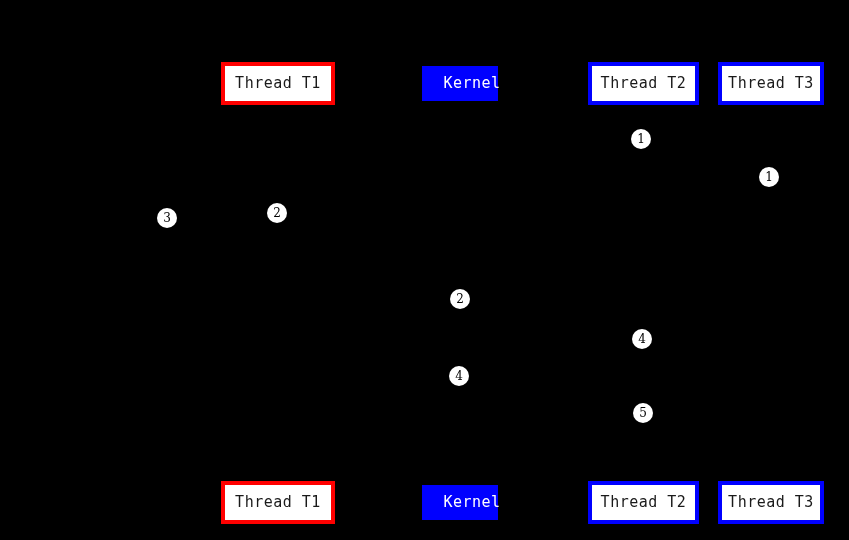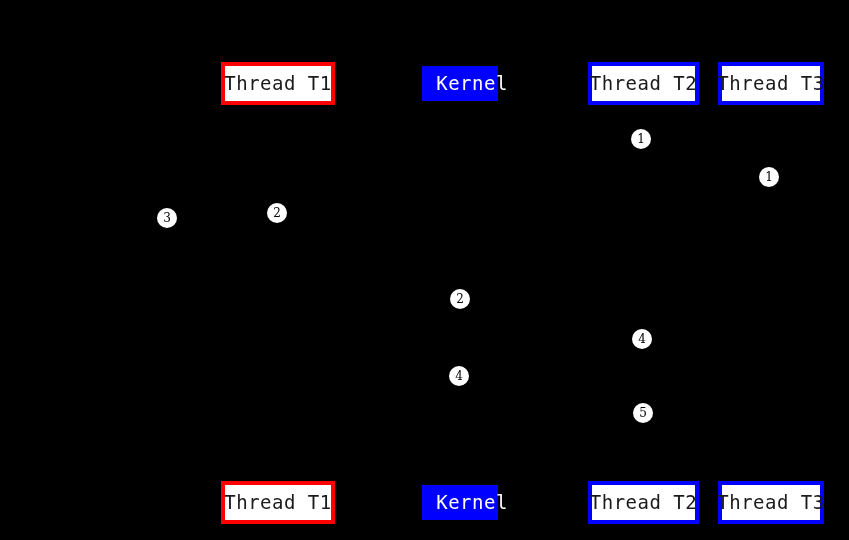--- a/index.html
+++ b/index.html
@@ -17,21 +17,21 @@
   }
 
   
   .participant-box {
     position: absolute;
     box-sizing: border-box;
     display: flex;
     align-items: center;
     justify-content: center;
     font-family: "DejaVu Sans Mono", "Liberation Mono", monospace;
-    font-size: 19px;
+    font-size: 15px;
     letter-spacing: 0.5px;
     white-space: nowrap;
     line-height: 1;
   }
   .participant-box.outline {
     background: #ffffff;
     color: #1a1a1a;
     border-style: solid;
   }
   .participant-box.filled {

